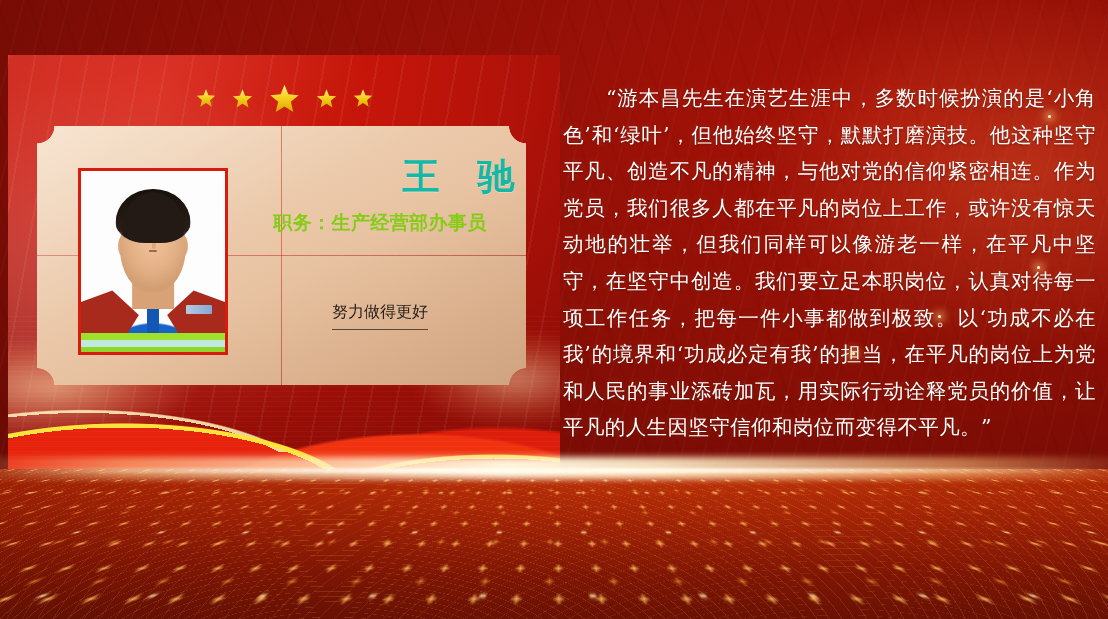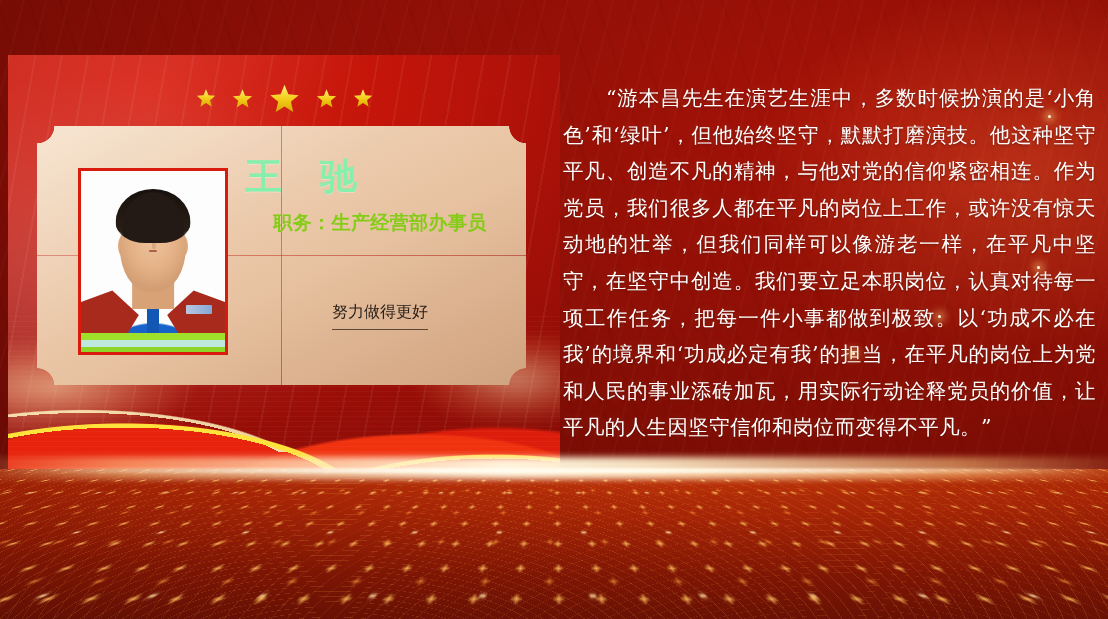--- a/index.html
+++ b/index.html
@@ -230,22 +230,22 @@
   .ph-eye-l,.ph-eye-r{position:absolute;top:40%;width:9%;height:2.6%;background:#2b1d15;border-radius:40%;}
   .ph-eye-l{left:34%;}
   .ph-eye-r{right:34%;}
   .ph-nose{position:absolute;left:49%;top:46%;width:5%;height:8%;background:rgba(182,124,86,.35);border-radius:40%;}
   .ph-mouth{position:absolute;left:50%;top:55%;width:12%;height:1.8%;transform:translateX(-50%);background:#a9604c;border-radius:3px;}
 
   
   .name{
     position:absolute;left:245px;top:158px;width:270px;
     font-family:"Liberation Serif","DejaVu Serif",serif;
-    font-weight:700;font-size:37px;color:#86efac;letter-spacing:.5px;
-    text-align:left;line-height:1;
+    font-weight:700;font-size:37px;color:#14b8a6;letter-spacing:.5px;
+    text-align:right;line-height:1;
     text-shadow:0 1px 0 rgba(255,255,255,.28);
   }
   .role{
     position:absolute;left:245px;top:213px;width:270px;
     font-family:"Liberation Serif","DejaVu Serif",serif;
     font-weight:700;font-size:19px;color:#84cc16;text-align:center;line-height:1;
     letter-spacing:.4px;
   }
   .motto-wrap{
     position:absolute;left:245px;top:302px;width:270px;text-align:center;

